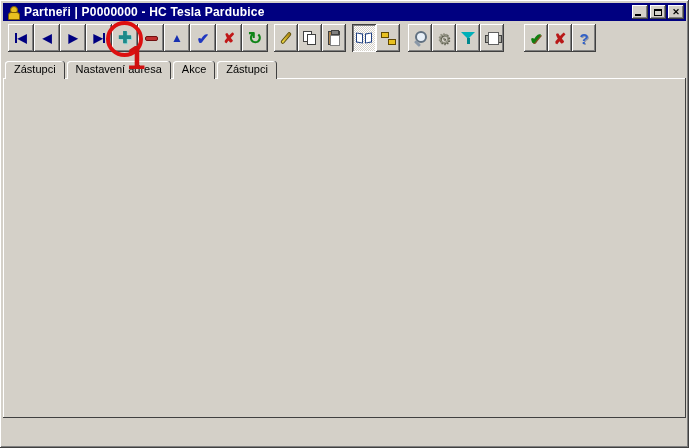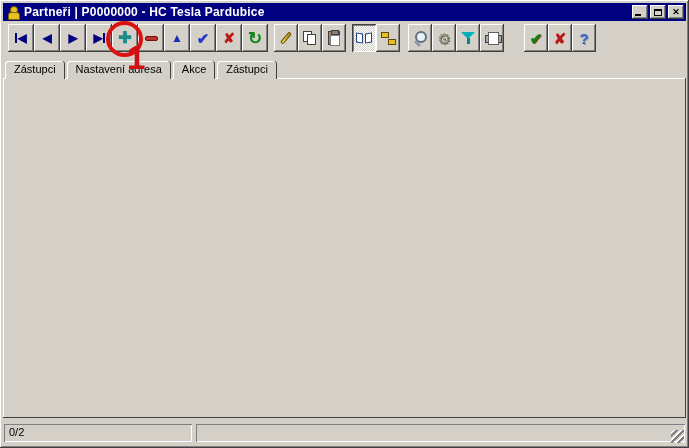--- a/index.html
+++ b/index.html
@@ -335,22 +335,17 @@
   <span class="lbl" style="left:246px; top:360px;">Město</span>
   <input class="field abs" style="left: 244px; top: 372px; width: 137px; height: 20px;" value="">
   <span class="lbl" style="left:388px; top:360px;">Stát</span>
   <input class="field abs" style="left: 386px; top: 372px; width: 34px; height: 20px;" value="CZ">
   <div class="ellipsis-btn" style="left:421px; top:372px; width:20px;">
       <span>...</span>
     </div>
   <span class="lbl" style="left:448px; top:360px;">Telefon</span>
   <input class="field abs" style="left: 446px; top: 372px; width: 166px; height: 20px;" value="">
 
-  <div class="statusbar">
-    <div class="spanel" style="left:1px; width:188px;">0/2</div>
-    <div class="spanel" style="left:193px; width:489px;"></div>
-    <div class="grip"></div>
-  </div>
 
   <div class="anno-circle"></div>
   <div class="anno-num">1</div>
 
 </div>
 
 </body></html>

